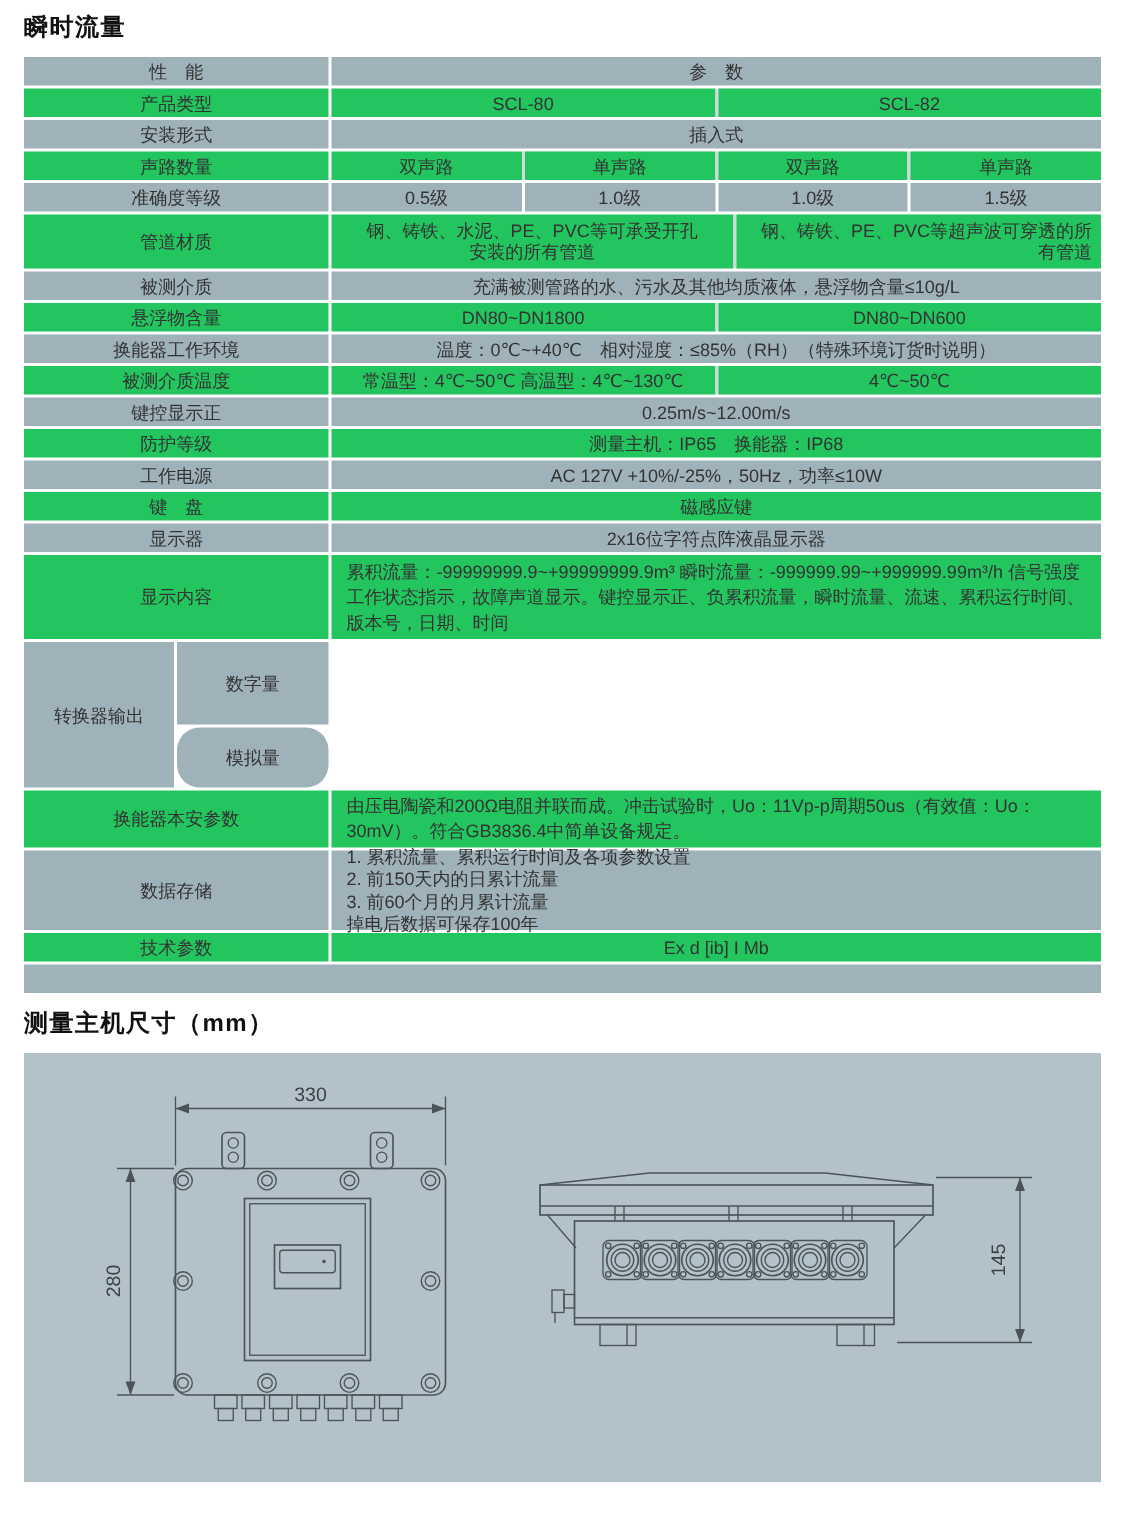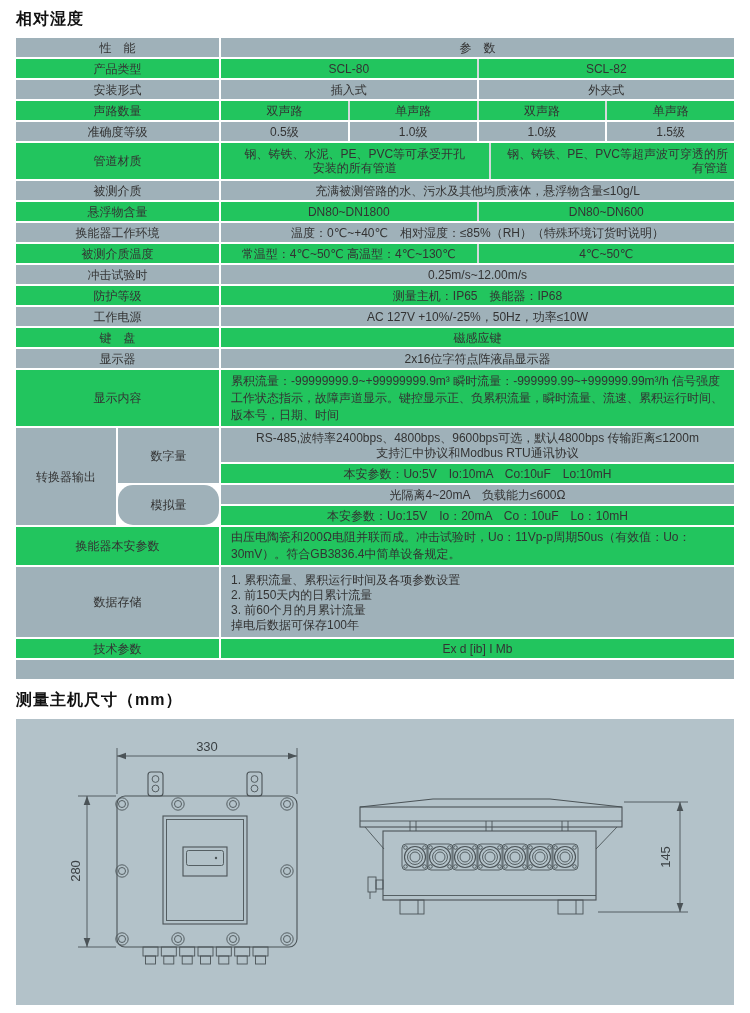--- a/index.html
+++ b/index.html
@@ -22,21 +22,21 @@
   .g{background:#9fb1b9;}
   .w{background:#22c55e;}
   .c1{width:203px;flex:none;}
   .c1a{width:100px;flex:none;}
   .fill{flex:1;}
   .q{flex:1;}
   .h19{height:19px;}
   .h36{height:36px;}
   .h38{height:38px;}
   .h56{height:56px;}
-  .h58{height:70px;}
+  .h58{height:53px;}
   .left{justify-content:flex-start;text-align:left;padding:2px 10px;}
   .stack{flex-direction:column;justify-content:center;gap:1px;}
   .vdiv{box-shadow:-2px 0 0 #d4d9db;}
   .colB,.colC{display:flex;flex-direction:column;gap:2px;}
   .colB{width:101px;flex:none;}
   .colC{flex:1;}
   .h34{height:34px;}
   .h55{height:55px;}
   .h40{height:40px;border-radius:15px;}
   .h97{height:97px;}
@@ -52,39 +52,38 @@
   svg text{
     font-family:"Liberation Sans","DejaVu Sans",sans-serif;
     font-size:13px;fill:#3b4144;stroke:none;
   }
 </style>
 </head>
 <body>
 
 <div class="page">
 
-  <h1 class="sec-title">相对湿度</h1>
+  <h1 class="sec-title">瞬时流量</h1>
 
   <div class="spec-table">
 
     <div class="row">
       <div class="cell g c1 h19">性　能</div>
       <div class="cell g fill h19">参　数</div>
     </div>
 
     <div class="row">
       <div class="cell w c1 h19">产品类型</div>
       <div class="cell w fill h19">SCL-80</div>
       <div class="cell w fill h19 vdiv">SCL-82</div>
     </div>
 
     <div class="row">
       <div class="cell g c1 h19">安装形式</div>
       <div class="cell g fill h19">插入式</div>
-      <div class="cell g fill h19">外夹式</div>
     </div>
 
     <div class="row">
       <div class="cell w c1 h19">声路数量</div>
       <div class="cell w q h19">双声路</div>
       <div class="cell w q h19 vdiv">单声路</div>
       <div class="cell w q h19 vdiv">双声路</div>
       <div class="cell w q h19 vdiv">单声路</div>
     </div>
 
@@ -118,21 +117,21 @@
       <div class="cell g fill h19">温度：0℃~+40℃　相对湿度：≤85%（RH）（特殊环境订货时说明）</div>
     </div>
 
     <div class="row">
       <div class="cell w c1 h19">被测介质温度</div>
       <div class="cell w fill h19">常温型：4℃~50℃ 高温型：4℃~130℃</div>
       <div class="cell w fill h19 vdiv">4℃~50℃</div>
     </div>
 
     <div class="row">
-      <div class="cell g c1 h19">冲击试验时</div>
+      <div class="cell g c1 h19">键控显示正</div>
       <div class="cell g fill h19">0.25m/s~12.00m/s</div>
     </div>
 
     <div class="row">
       <div class="cell w c1 h19">防护等级</div>
       <div class="cell w fill h19">测量主机：IP65　换能器：IP68</div>
     </div>
 
     <div class="row">
       <div class="cell g c1 h19">工作电源</div>
@@ -152,29 +151,20 @@
     <div class="row">
       <div class="cell w c1 h56">显示内容</div>
       <div class="cell w fill h56 left" style="line-height:17px;">累积流量：-99999999.9~+99999999.9m³ 瞬时流量：-999999.99~+999999.99m³/h 信号强度 工作状态指示，故障声道显示。键控显示正、负累积流量，瞬时流量、流速、累积运行时间、版本号，日期、时间</div>
     </div>
 
     <div class="row">
       <div class="cell g c1a h97">转换器输出</div>
       <div class="colB">
         <div class="cell g h55">数字量</div>
         <div class="cell g h40">模拟量</div>
-      </div>
-      <div class="colC">
-        <div class="cell g h34 stack">
-          <div>RS-485,波特率2400bps、4800bps、9600bps可选，默认4800bps 传输距离≤1200m</div>
-          <div>支持汇中协议和Modbus RTU通讯协议</div>
-        </div>
-        <div class="cell w h19">本安参数：Uo:5V　Io:10mA　Co:10uF　Lo:10mH</div>
-        <div class="cell g h19">光隔离4~20mA　负载能力≤600Ω</div>
-        <div class="cell w h19">本安参数：Uo:15V　Io：20mA　Co：10uF　Lo：10mH</div>
       </div>
     </div>
 
 
     <div class="row">
       <div class="cell w c1 h38">换能器本安参数</div>
       <div class="cell w fill h38 left" style="line-height:17px;">由压电陶瓷和200Ω电阻并联而成。冲击试验时，Uo：11Vp-p周期50us（有效值：Uo：30mV）。符合GB3836.4中简单设备规定。</div>
     </div>
 
     <div class="row">

